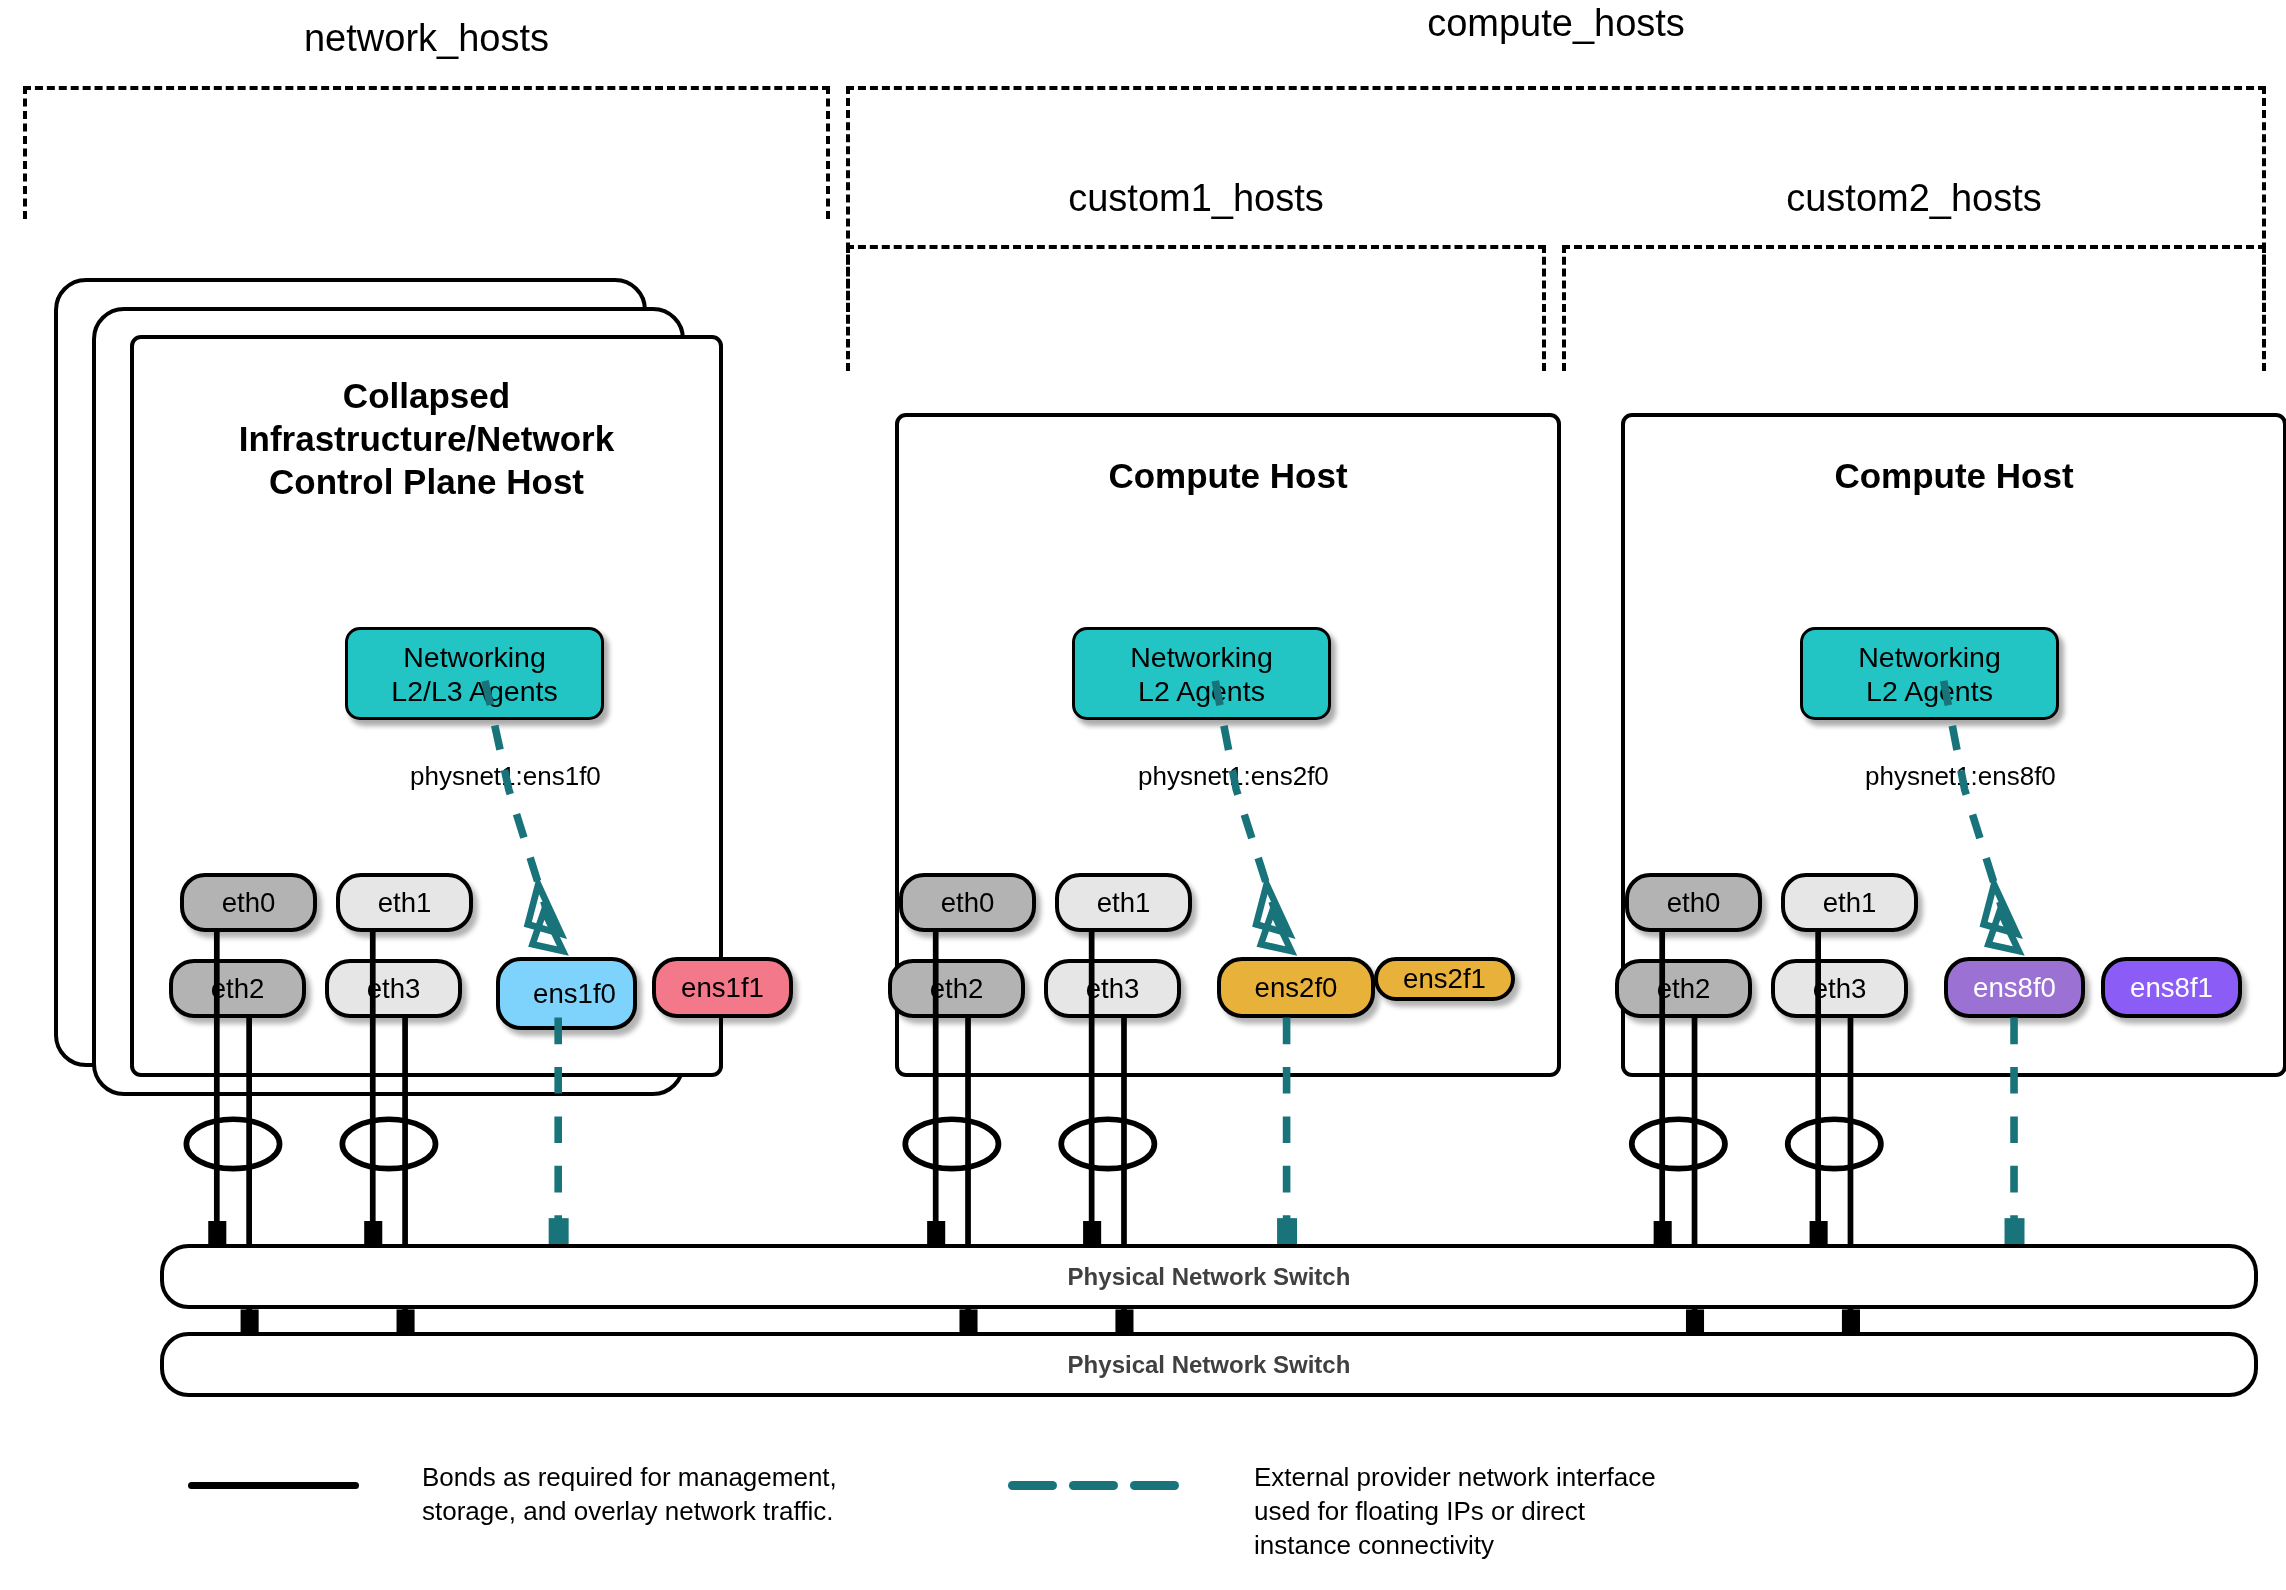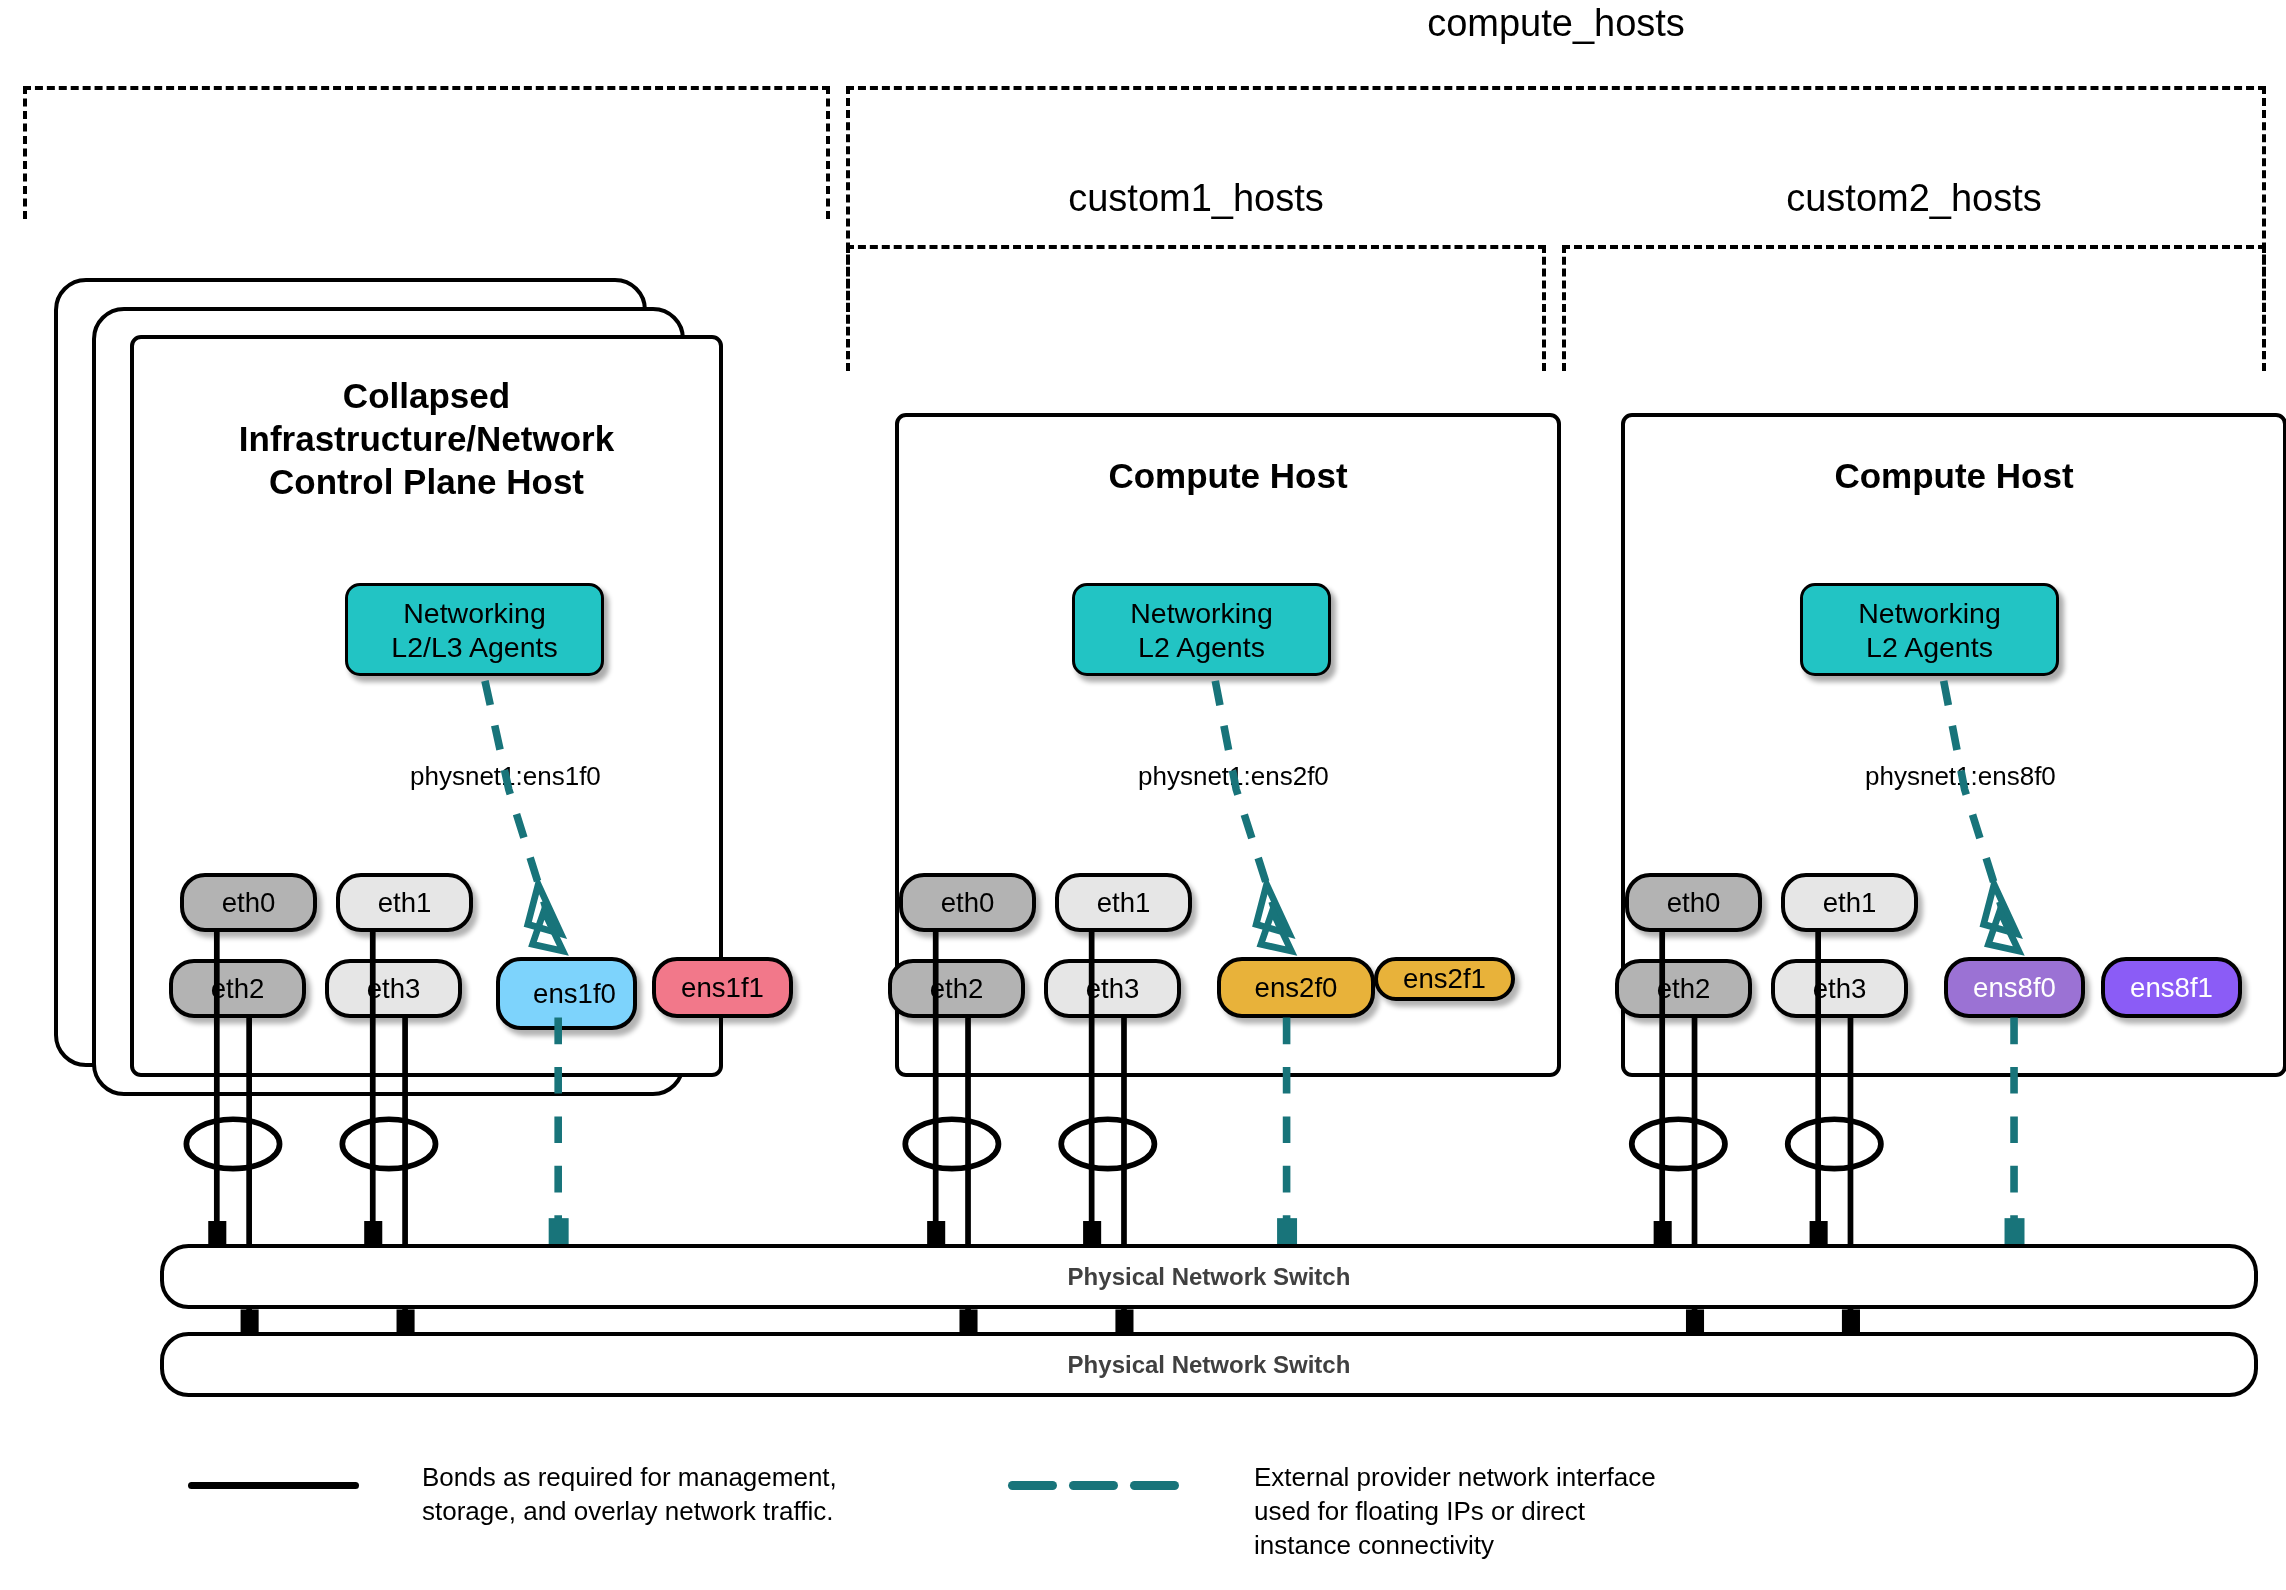--- a/index.html
+++ b/index.html
@@ -57,20 +57,21 @@
     box-sizing:border-box;
     display:flex;
     flex-direction:column;
     align-items:center;
     justify-content:center;
     font-size:28.5px;
     line-height:34px;
     color:#000000;
     box-shadow:4.8px 5.7px 4.8px rgba(0,0,0,0.33);
     text-align:center;
+    margin-top:44px;
   }
 
   
   .nic{
     position:absolute;
     border:4.8px solid #000000;
     border-radius:25px;
     box-sizing:border-box;
     display:flex;
     align-items:center;
@@ -125,20 +126,21 @@
   }
 
   svg.overlay{position:absolute;left:0;top:0;width:2286px;height:1590px;pointer-events:none;}
 </style>
 </head>
 <body>
 
 <div id="stage">
 
   <div class="group-box" style="left:23px;top:86px;width:807px;height:133px;"></div>
+  <div class="group-label" style="left:23px;top:17px;width:807px;">network_hosts</div>
 
   <div class="group-box" style="left:846px;top:86px;width:1420px;height:285px;"></div>
   <div class="group-label" style="left:846px;top:1.9px;width:1420px;">compute_hosts</div>
 
   <div class="group-box" style="left:846px;top:245px;width:700px;height:126px;"></div>
   <div class="group-label" style="left:846px;top:177px;width:700px;">custom1_hosts</div>
 
   <div class="group-box" style="left:1562px;top:245px;width:704px;height:126px;"></div>
   <div class="group-label" style="left:1562px;top:177px;width:704px;">custom2_hosts</div>
 

